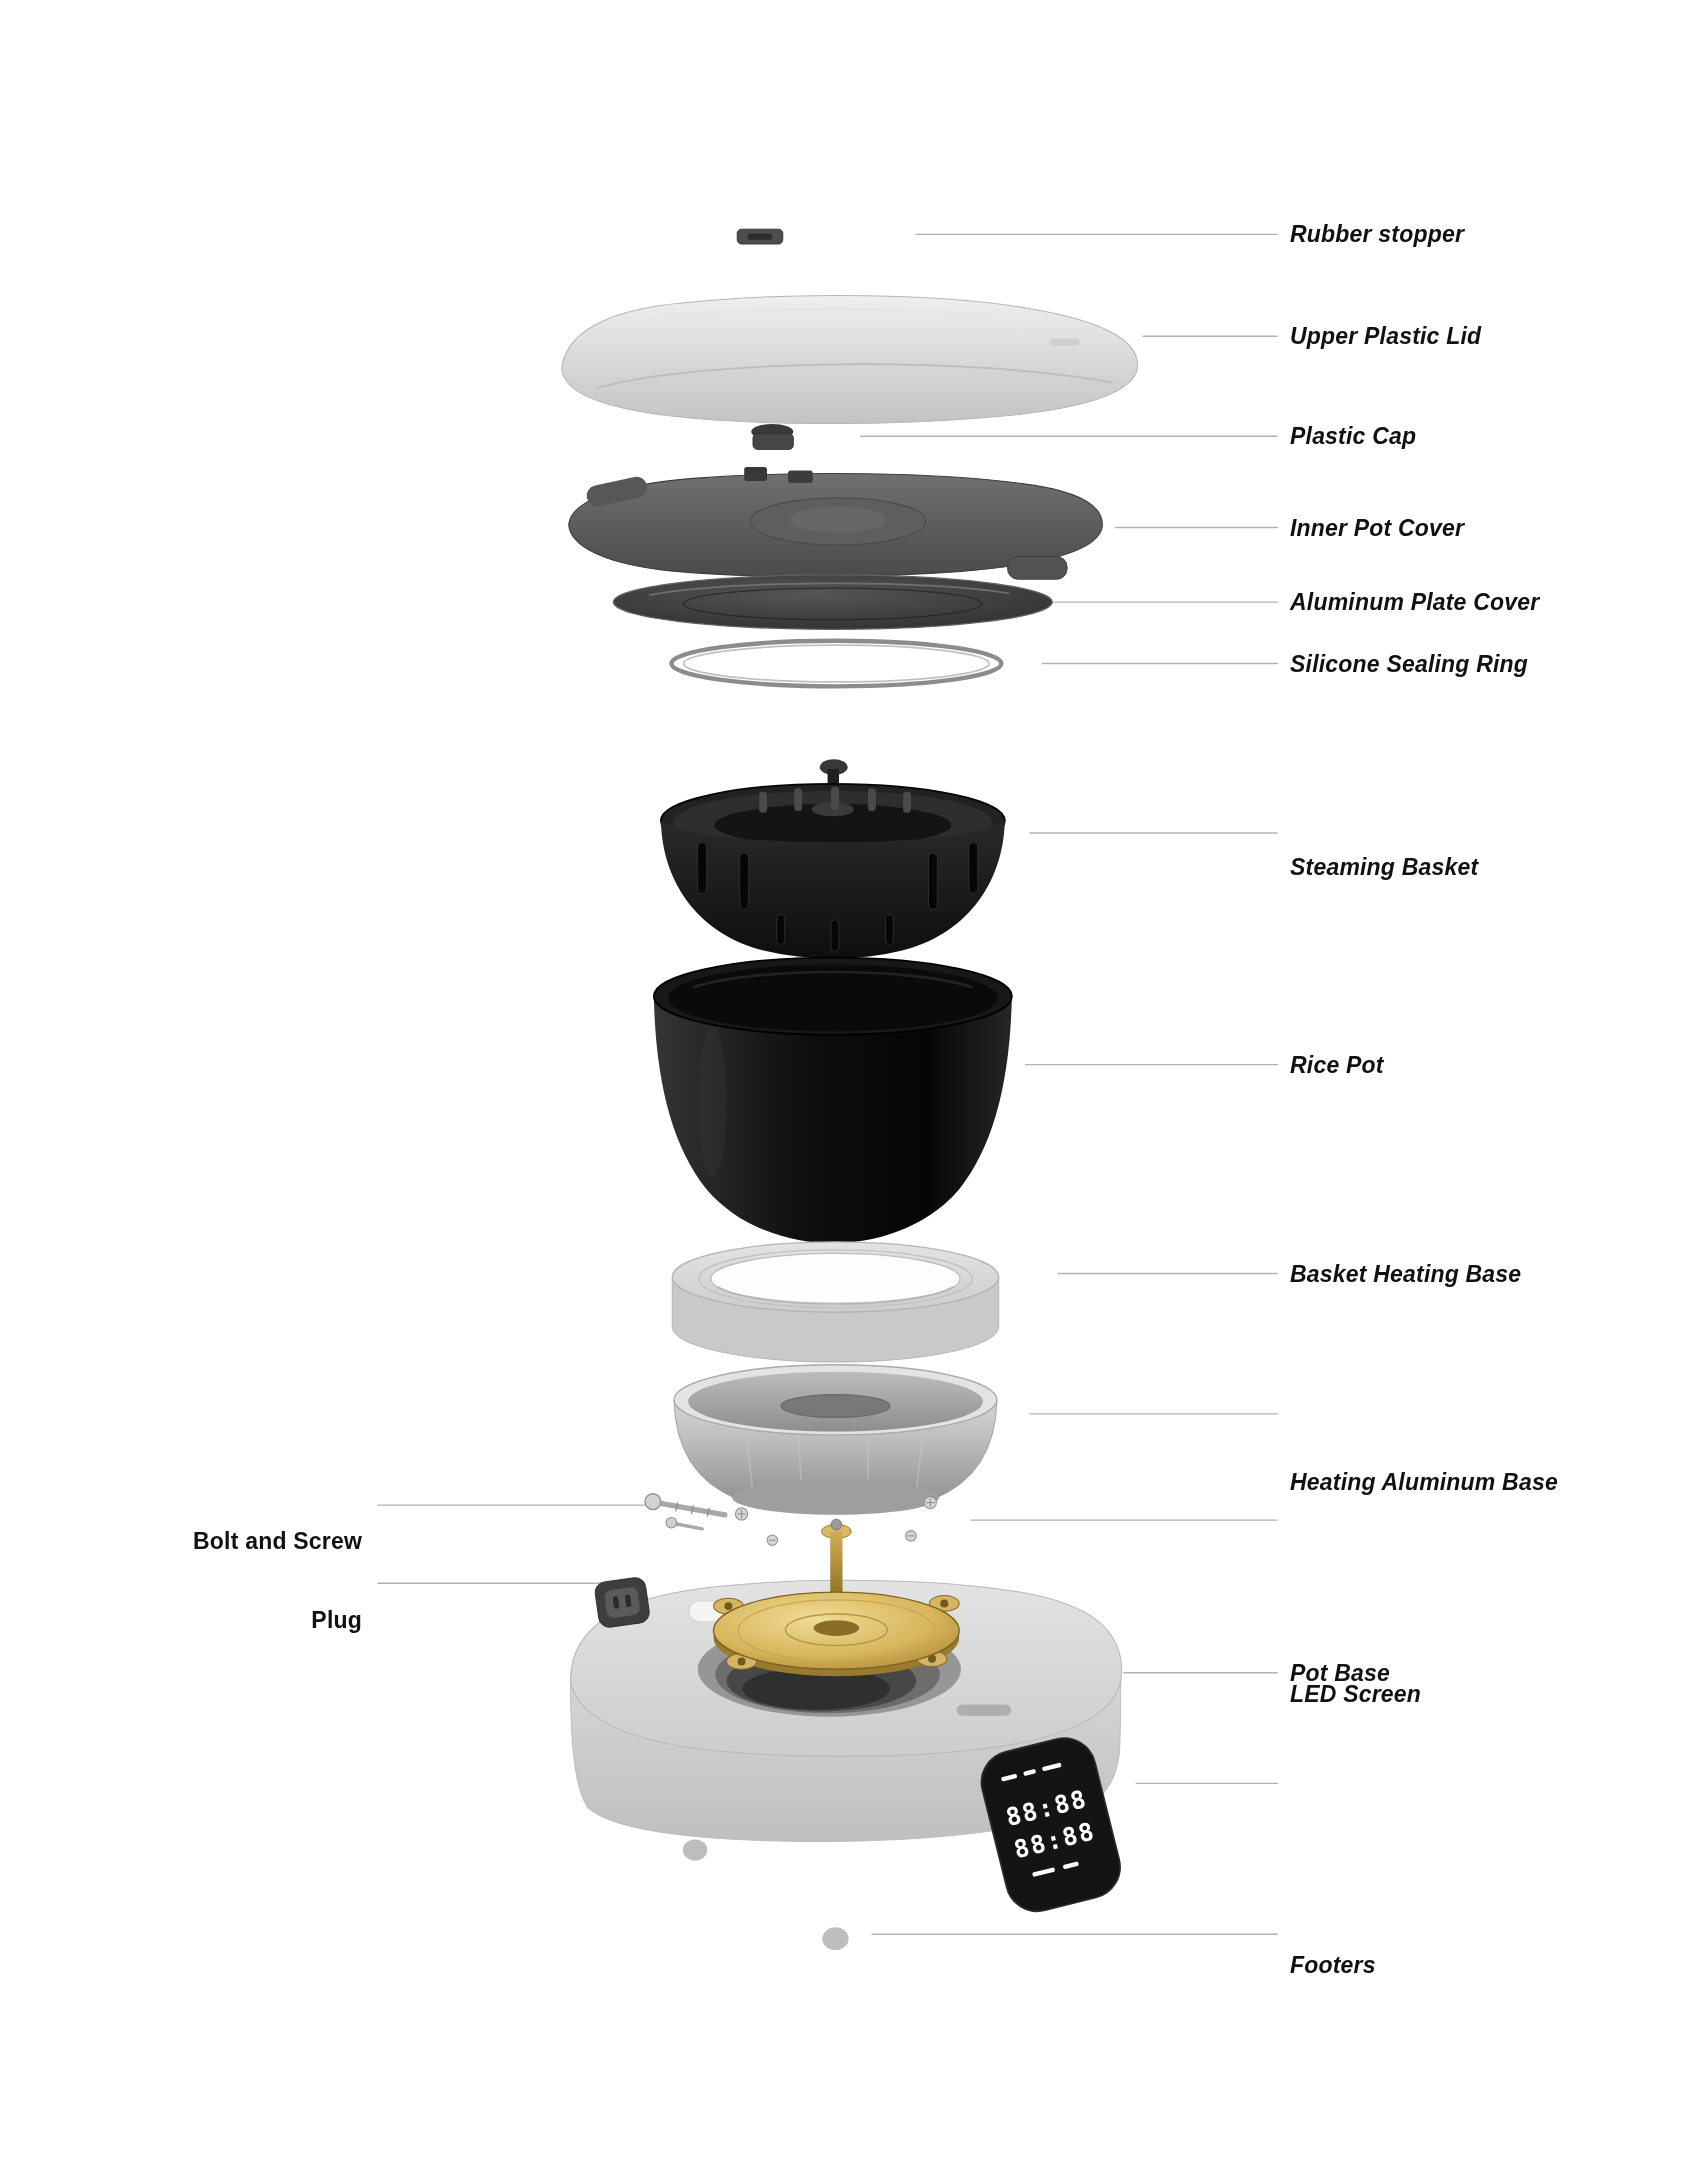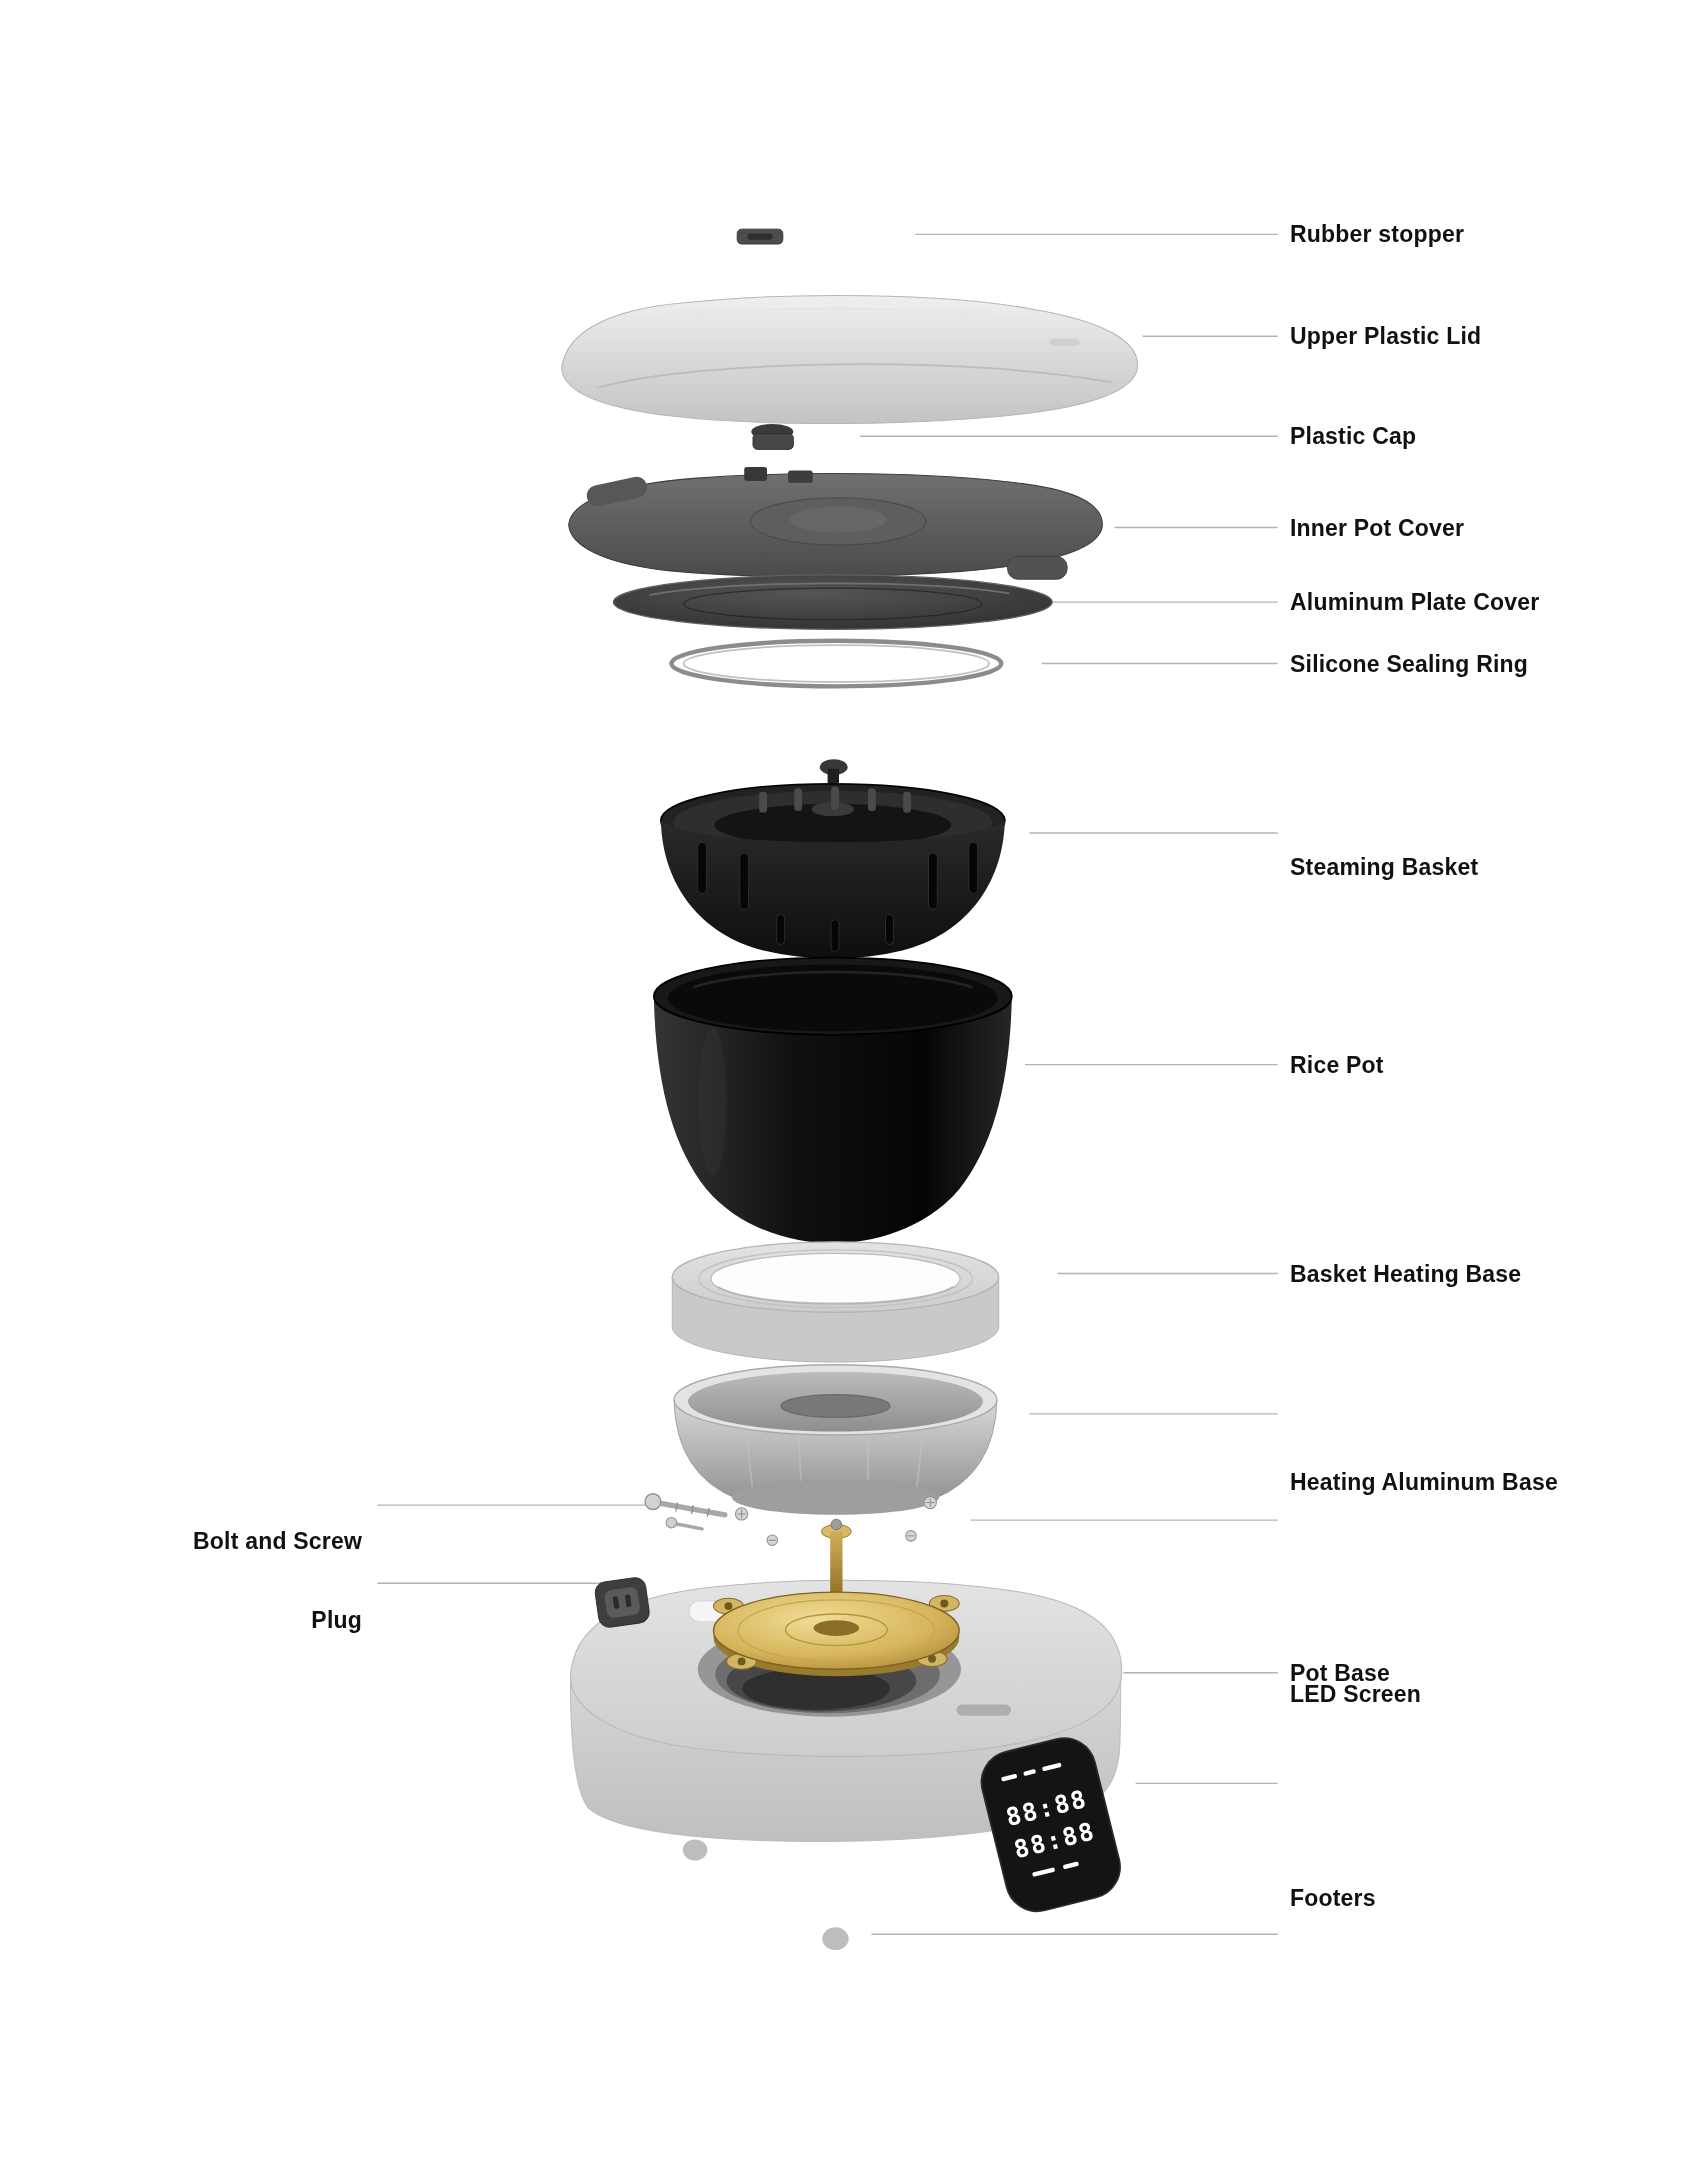--- a/index.html
+++ b/index.html
@@ -6,21 +6,21 @@
   body { background:#ffffff; }
   .stage {
     position:relative; width:1685px; height:2181px; background:#ffffff;
     font-family:"Liberation Sans", sans-serif; overflow:hidden;
   }
   .illustration { position:absolute; left:0; top:0; width:1685px; height:2181px; }
   .label {
     position:absolute; font-size:23px; font-weight:600; color:#111111;
     line-height:28px; letter-spacing:0.2px; white-space:nowrap;
   }
-  .label.right { left:1290px; text-align:left; }
+  .label.right { left:1290px; text-align:left;font-style:italic; }
   .label.left  { right:1323px; text-align:right;margin-top:36px; }
   .label .ln { display:block; }
 </style>
 </head>
 <body>
 
 <div class="stage">
 
   <svg class="illustration" viewBox="0 0 1920 2485">
     <defs>
@@ -308,21 +308,21 @@
   </div>
   <div class="label right" style="top:1468px">
     <span class="ln">Heating Aluminum Base</span>
   </div>
   <div class="label right" style="top:1659px">
     <span class="ln">Pot Base</span>
   </div>
   <div class="label right" style="top:1680px">
     <span class="ln">LED Screen</span>
   </div>
-  <div class="label right" style="top:1884px">
+  <div class="label right" style="top:1951px">
     <span class="ln">Footers</span>
   </div>
 
   <div class="label left" style="top:1491px">
     <span class="ln">Bolt and Screw</span>
   </div>
   <div class="label left" style="top:1570px">
     <span class="ln">Plug</span>
   </div>
 

